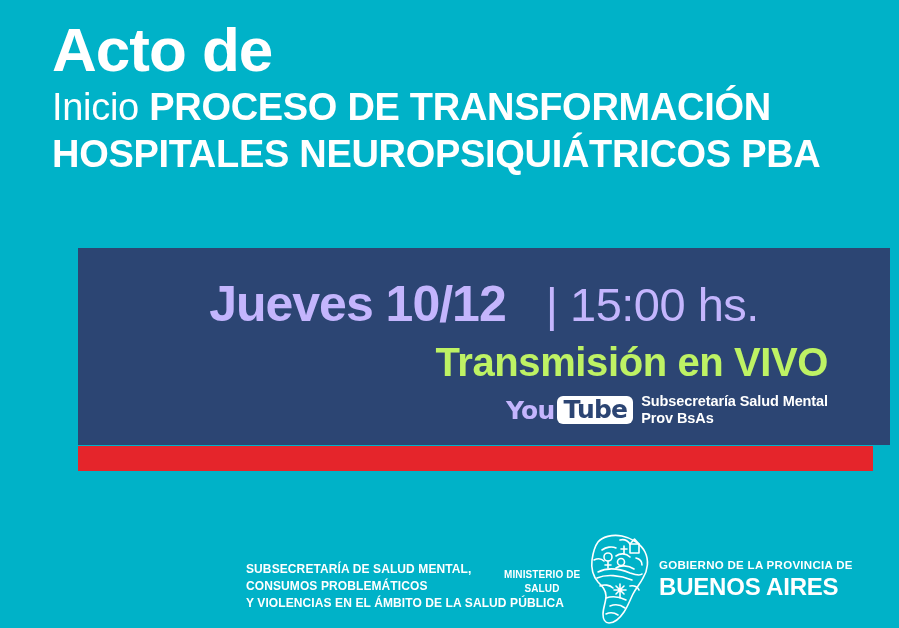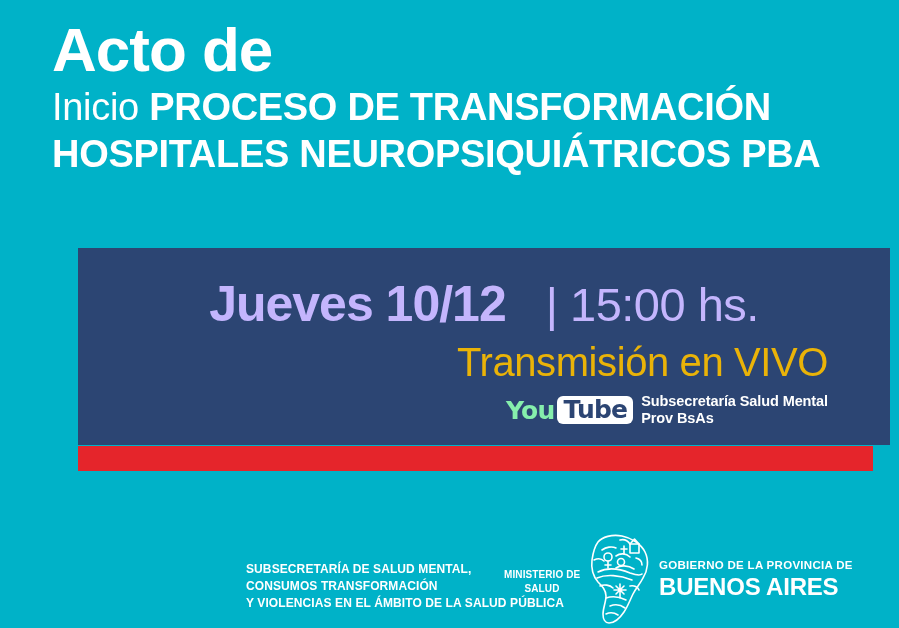--- a/index.html
+++ b/index.html
@@ -101,23 +101,23 @@
     font-weight: 300;
     letter-spacing: -0.5px;
     vertical-align: baseline;
   }
   .panel-live {
     position: absolute;
     left: 0;
     top: 92px;
     width: 750px;
     text-align: right;
-    color: #eab308;
+    color: #bef264;
     font-size: 40px;
-    font-weight: 400;
+    font-weight: 700;
     letter-spacing: -0.4px;
     white-space: nowrap;
   }
 
   
   .yt-row {
     position: absolute;
     left: 0;
     top: 145px;
     width: 750px;
@@ -125,21 +125,21 @@
     justify-content: flex-end;
     align-items: center;
     gap: 8px;
   }
   .yt-logo {
     display: flex;
     align-items: center;
     gap: 3px;
   }
   .yt-you {
-    color: #86efac;
+    color: #c4b5fd;
     font-size: 25px;
     font-weight: bold;
     letter-spacing: -0.8px;
     line-height: 1;
     font-family: "DejaVu Sans", sans-serif;
   }
   .yt-tube-box {
     background: #ffffff;
     border-radius: 6px;
     padding: 1px 6px 2px 6px;
@@ -253,21 +253,21 @@
     </div>
 
   </div>
 
   <div class="red-bar"></div>
 
   <div class="footer">
 
     <div class="footer-subsec">
       <span>SUBSECRETARÍA DE SALUD MENTAL,</span><br>
-      <span>CONSUMOS TRANSFORMACIÓN</span><br>
+      <span>CONSUMOS PROBLEMÁTICOS</span><br>
       <span>Y VIOLENCIAS EN EL ÁMBITO DE LA SALUD PÚBLICA</span>
     </div>
 
     <div class="footer-ministerio">
       <span>MINISTERIO DE</span><br>
       <span>SALUD</span>
     </div>
 
     <div class="footer-map">
       <svg width="68" height="100" viewBox="0 0 68 100" fill="none" stroke="#ffffff" stroke-width="1.6" stroke-linecap="round" stroke-linejoin="round">

